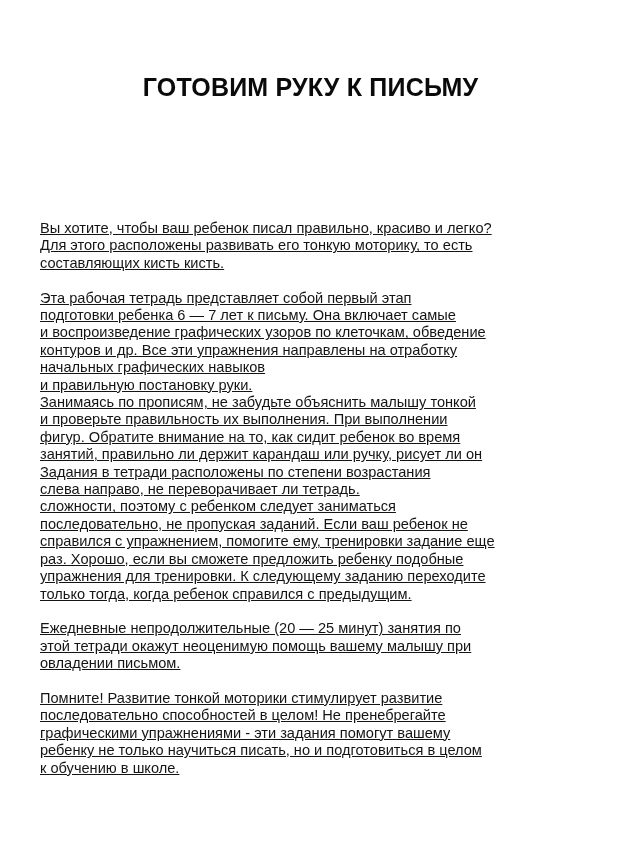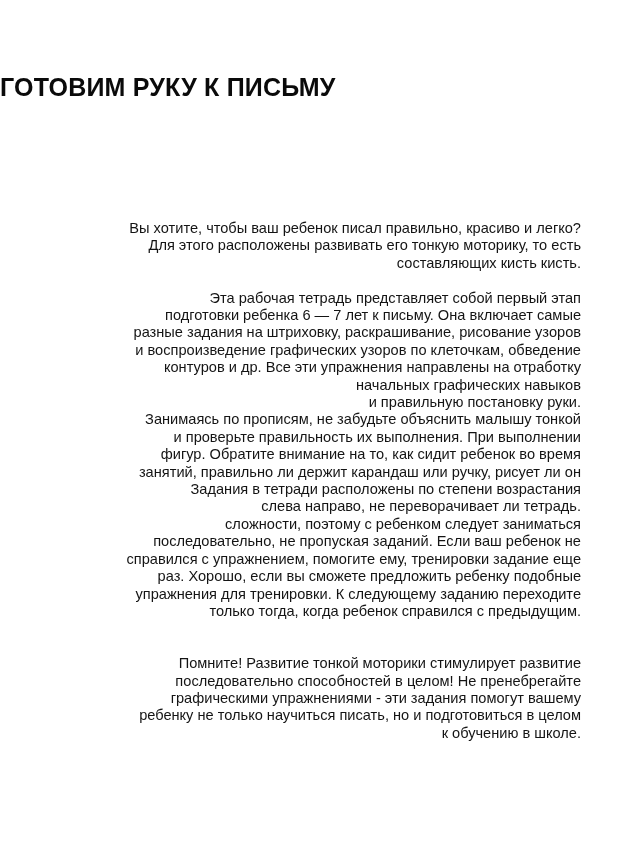--- a/index.html
+++ b/index.html
@@ -13,36 +13,37 @@
       position: relative;
       overflow: hidden;
       font-family: "Liberation Sans", sans-serif;
       color: #111111;
     }
     .title {
       position: absolute;
       top: 56px;
       left: 0;
       width: 621px;
-      text-align: left;
+      text-align: center;
       font-family: "Liberation Sans", sans-serif;
       font-weight: bold;
       font-size: 25px;
       letter-spacing: 0.2px;
       color: #0a0a0a;
     }
     .body-text {
       position: absolute;
       top: 220px;
       left: 40px;
       width: 541px;
-      text-align: right;
+      text-align: left;
       font-size: 14.6px;
       line-height: 17.4px;
       color: #141414;
+      text-decoration: underline;
     }
     .body-text .para {
       margin: 0;
     }
     .body-text .line {
       display: block;
       white-space: nowrap;
     }
     .gap {
       display: block;
@@ -57,39 +58,43 @@
 <div class="body-text">
   <p class="para">
     <span class="line">Вы хотите, чтобы ваш ребенок писал правильно, красиво и легко?</span>
     <span class="line">Для этого расположены развивать его тонкую моторику, то есть</span>
     <span class="line">составляющих кисть кисть.</span>
   </p>
   <span class="gap"></span>
   <p class="para">
     <span class="line">Эта рабочая тетрадь представляет собой первый этап</span>
     <span class="line">подготовки ребенка 6 — 7 лет к письму. Она включает самые</span>
-    <span class="line">разные задания на штриховку, раскрашивание, рисование узоров</span>
     <span class="line">и воспроизведение графических узоров по клеточкам, обведение</span>
     <span class="line">контуров и др. Все эти упражнения направлены на отработку</span>
     <span class="line">начальных графических навыков</span>
     <span class="line">и правильную постановку руки.</span>
     <span class="line">Занимаясь по прописям, не забудьте объяснить малышу тонкой</span>
     <span class="line">и проверьте правильность их выполнения. При выполнении</span>
     <span class="line">фигур. Обратите внимание на то, как сидит ребенок во время</span>
     <span class="line">занятий, правильно ли держит карандаш или ручку, рисует ли он</span>
     <span class="line">Задания в тетради расположены по степени возрастания</span>
     <span class="line">слева направо, не переворачивает ли тетрадь.</span>
     <span class="line">сложности, поэтому с ребенком следует заниматься</span>
     <span class="line">последовательно, не пропуская заданий. Если ваш ребенок не</span>
     <span class="line">справился с упражнением, помогите ему, тренировки задание еще</span>
     <span class="line">раз. Хорошо, если вы сможете предложить ребенку подобные</span>
     <span class="line">упражнения для тренировки. К следующему заданию переходите</span>
     <span class="line">только тогда, когда ребенок справился с предыдущим.</span>
   </p>
   <span class="gap"></span>
+  <p class="para">
+    <span class="line">Ежедневные непродолжительные (20 — 25 минут) занятия по</span>
+    <span class="line">этой тетради окажут неоценимую помощь вашему малышу при</span>
+    <span class="line">овладении письмом.</span>
+  </p>
   <span class="gap"></span>
   <p class="para">
     <span class="line">Помните! Развитие тонкой моторики стимулирует развитие</span>
     <span class="line">последовательно способностей в целом! Не пренебрегайте</span>
     <span class="line">графическими упражнениями - эти задания  помогут вашему</span>
     <span class="line">ребенку не только научиться писать, но и подготовиться в целом</span>
     <span class="line">к обучению в школе.</span>
   </p>
 </div>
 

